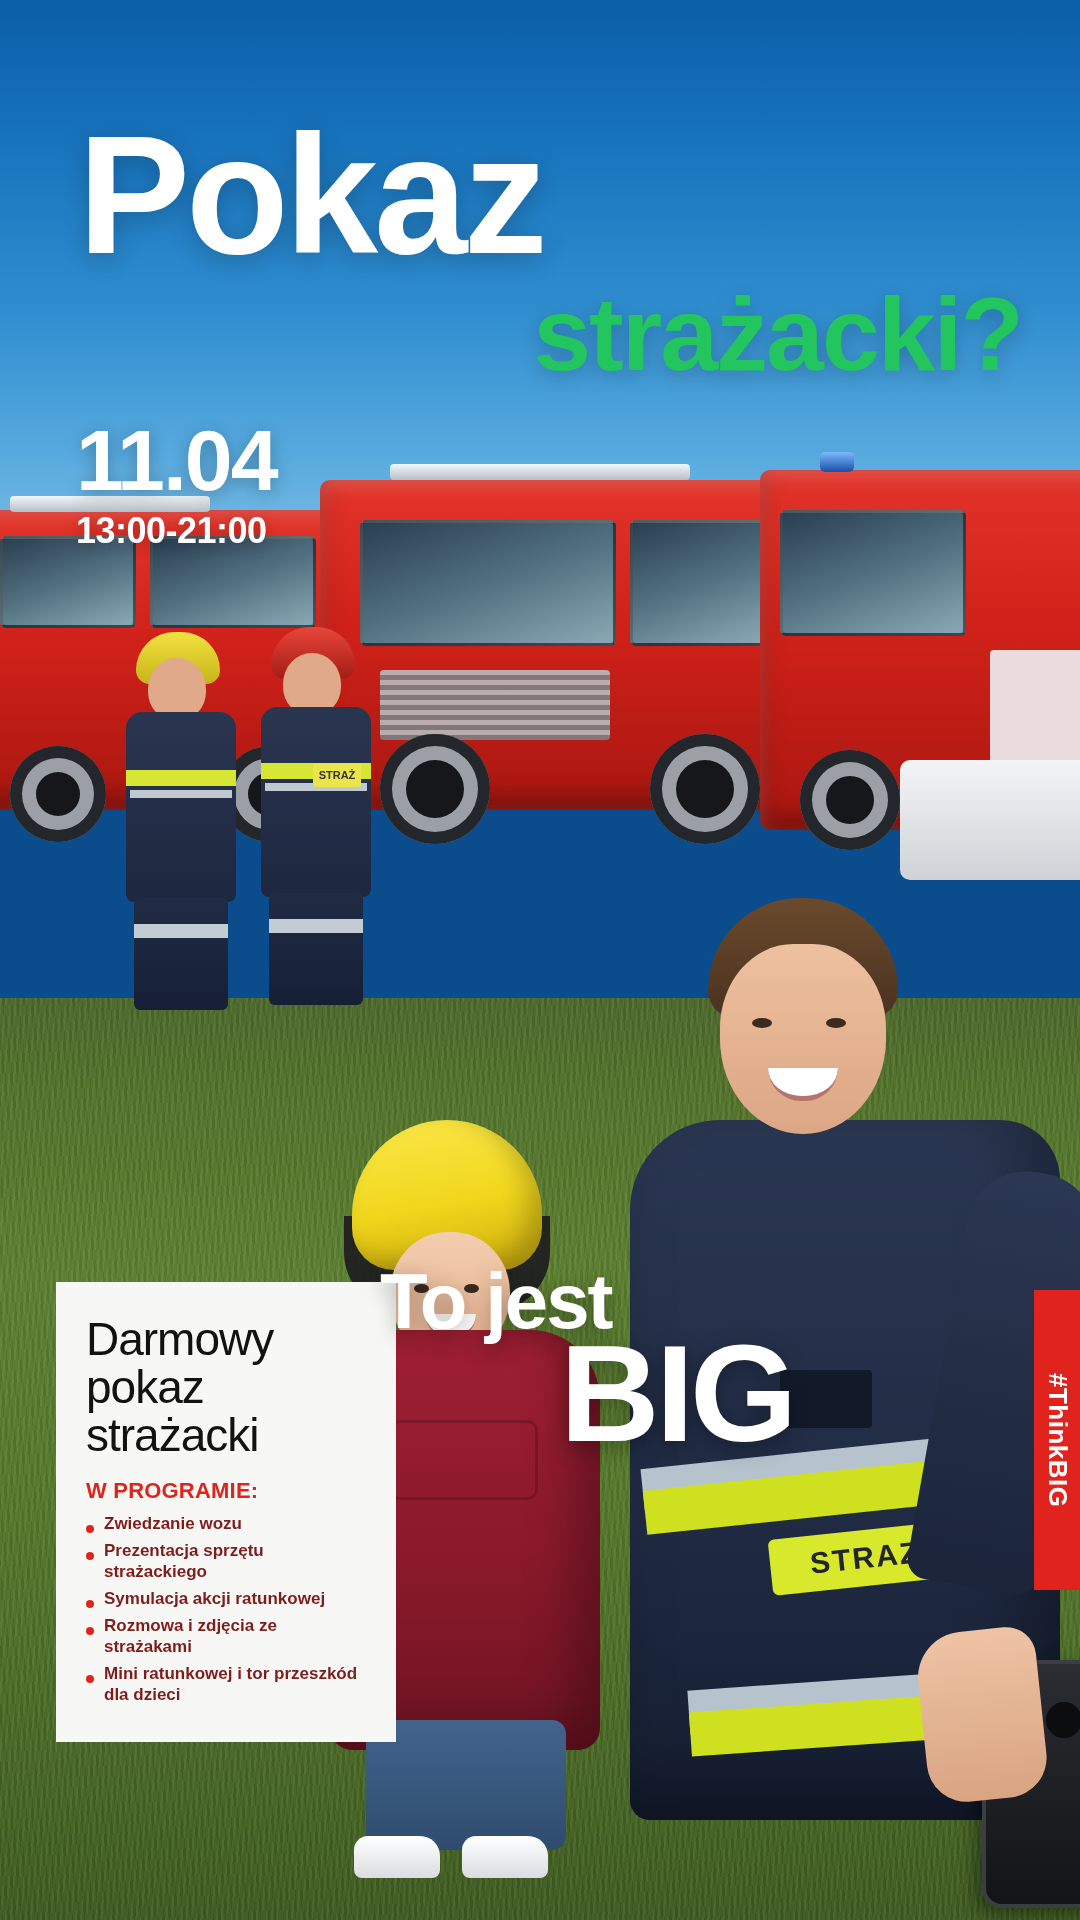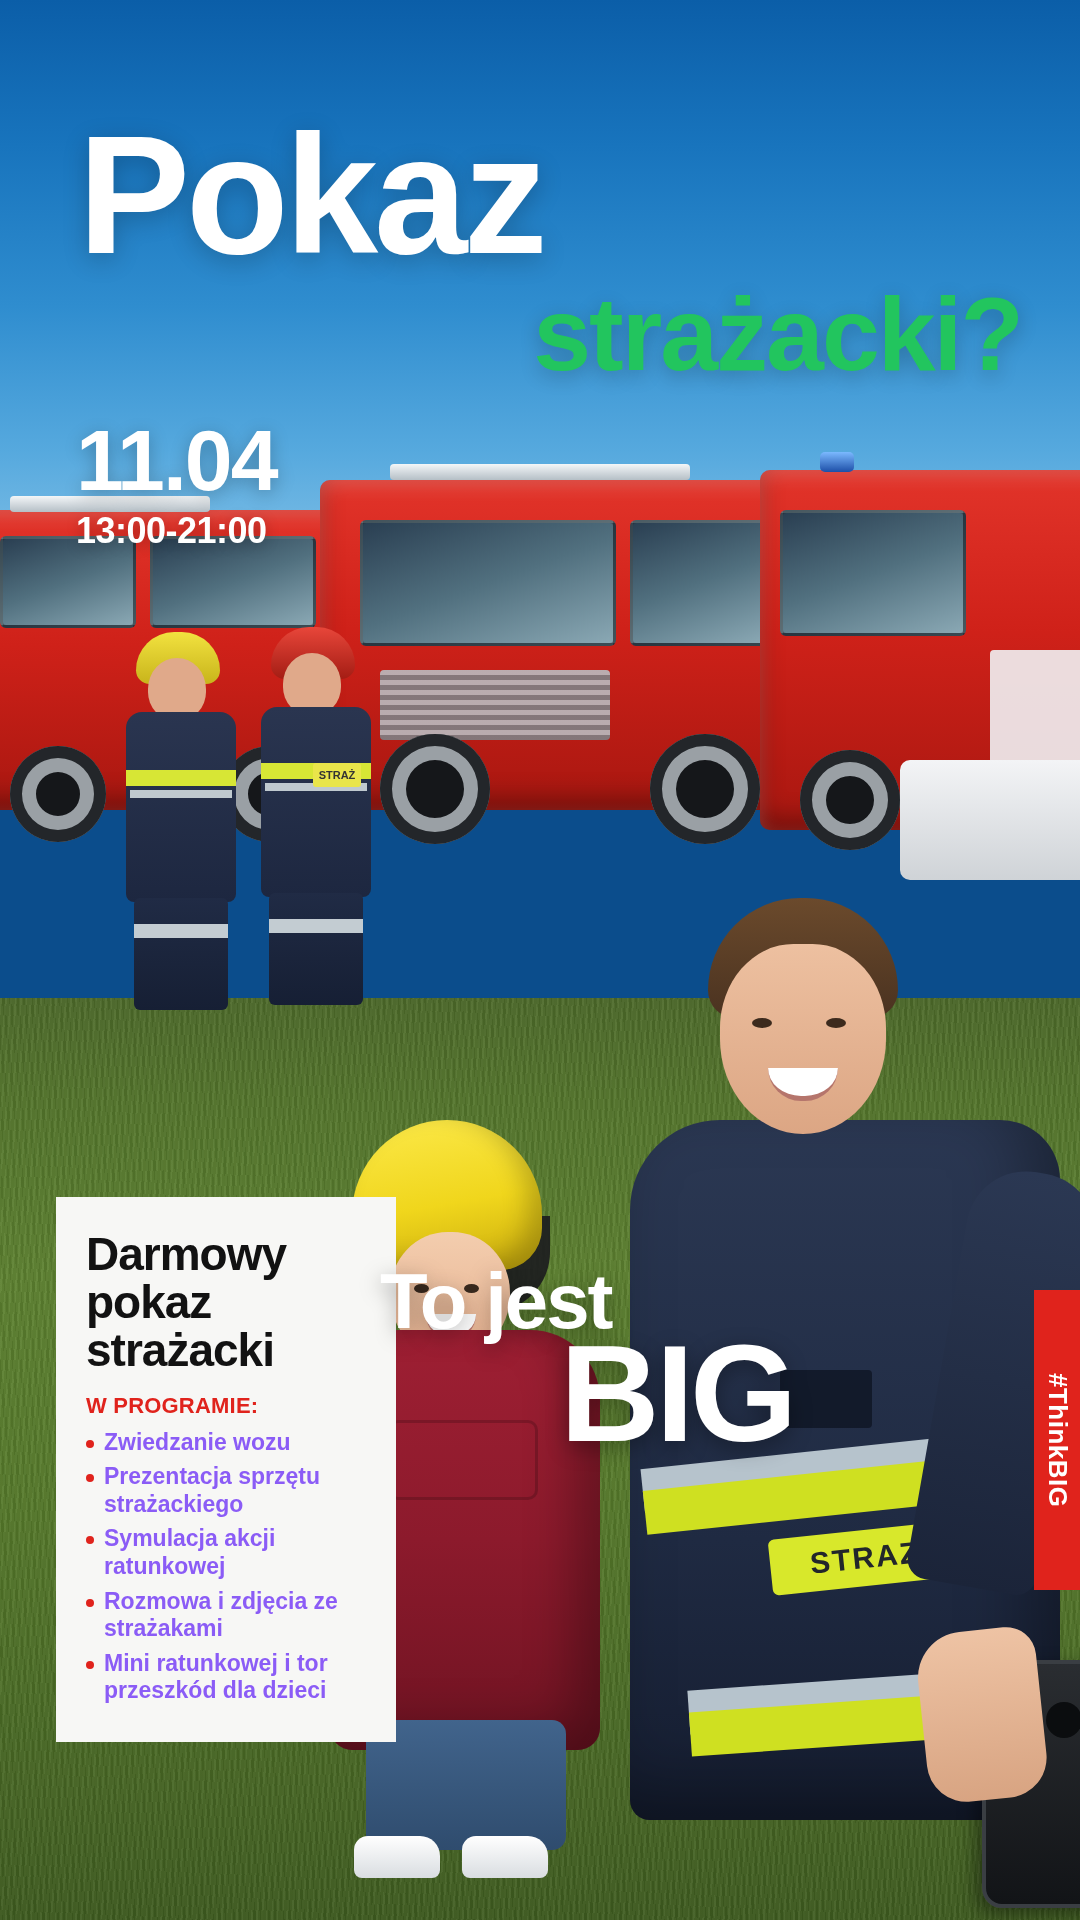--- a/index.html
+++ b/index.html
@@ -389,42 +389,42 @@
     left: 56px; bottom: 178px;
     width: 340px;
     background: #f7f7f5;
     padding: 34px 28px 30px 30px;
     box-sizing: border-box;
   }
   .info-card h2 {
     margin: 0 0 18px 0;
     font-size: 46px;
     line-height: 1.04;
-    font-weight: 700;
+    font-weight: 400;
     color: #121212;
     letter-spacing: -1px;
   }
   .program-label {
     font-size: 22px;
     font-weight: 800;
     color: #e0231c;
     letter-spacing: .2px;
     margin-bottom: 10px;
   }
   .program-list {
     margin: 0;
     padding: 0;
     list-style: none;
   }
   .program-list li {
     position: relative;
     padding-left: 18px;
-    font-size: 23px;
+    font-size: 17px;
     line-height: 1.2;
-    color: #8b5cf6;
+    color: #7f1d1d;
     font-weight: 600;
     margin-bottom: 7px;
   }
   .program-list li:before {
     content: "";
     position: absolute;
     left: 0; top: 11px;
     width: 8px; height: 8px;
     border-radius: 50%;
     background: #e0231c;

